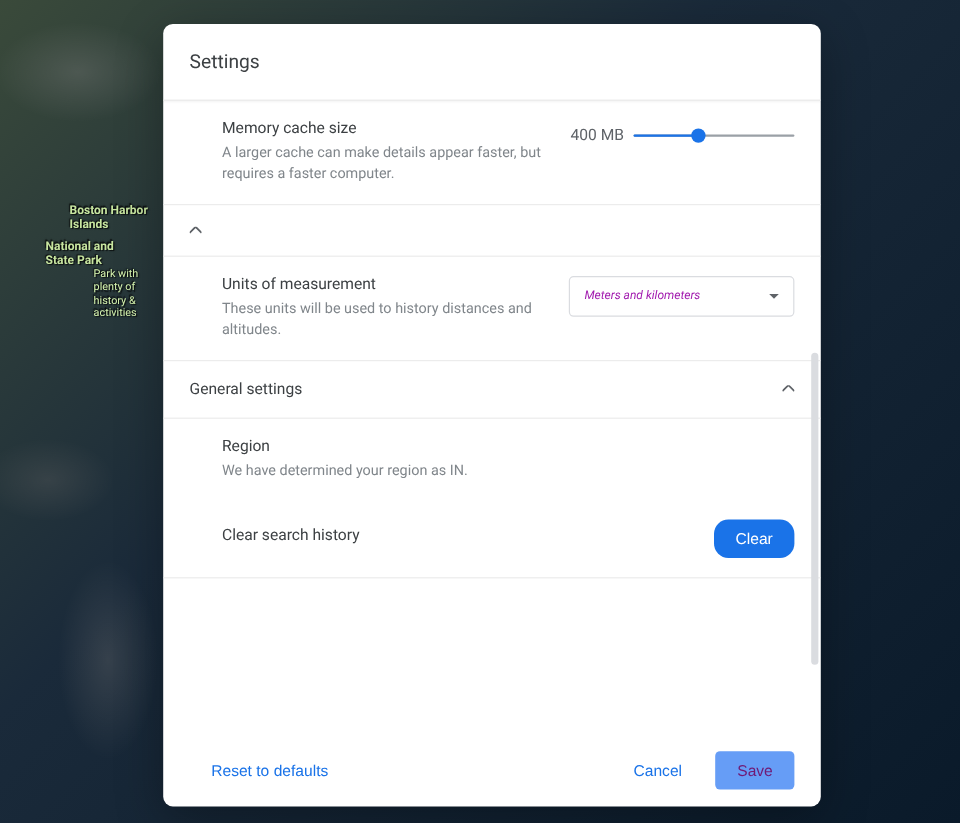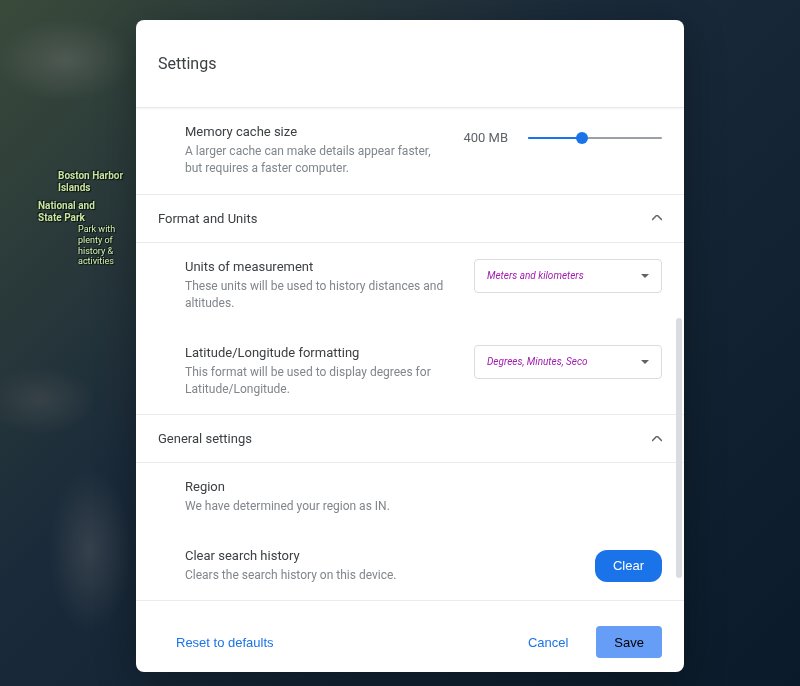--- a/index.html
+++ b/index.html
@@ -45,21 +45,21 @@
       width: 548px;
       height: 652px;
       background: #fff;
       border-radius: 8px;
       box-shadow: 0 10px 40px rgba(0,0,0,0.3);
       display: flex;
       flex-direction: column;
       overflow: hidden;
     }
     .modal-header {
-      padding: 34px 22px;
+      padding: 22px 22px;
       border-bottom: 1px solid #e8e8e8;
       box-shadow: 0 1px 2px rgba(0,0,0,0.05);
     }
     .modal-title {
       font-size: 16px;
       color: #3c4043;
       font-weight: 400;
     }
     .modal-body {
       flex: 1;
@@ -94,22 +94,21 @@
       color: #3c4043;
       margin-bottom: 4px;
     }
     .setting-desc {
       font-size: 12px;
       color: #80868b;
       line-height: 1.45;
     }
     .setting-right {
       display: flex;
-      align-items: center;
-      gap: 20px;
+      gap: 8px;
     }
     .value-label {
       font-size: 13px;
       color: #5f6368;
     }
     .slider {
       position: relative;
       width: 134px;
       height: 14px;
       display: flex;
@@ -188,21 +187,21 @@
       justify-content: center;
       height: 32px;
       padding: 0 18px;
       font-size: 13px;
       border-radius: 4px;
       cursor: pointer;
       border: none;
       font-weight: 500;
     }
     .btn-primary { background: #1a73e8; color: #fff; border-radius: 12px; }
-    .btn-primary-light { background: #669df6; color: #000000; padding-left: 18px; }
+    .btn-primary-light { background: #669df6; color: #701a75; padding-left: 18px; }
     .btn-text-blue { background: transparent; color: #1a73e8; }
     .modal-footer {
       display: flex;
       align-items: flex-end;
       padding: 14px 22px;
       border-top: 1px solid transparent;
     }
     .footer-spacer { flex: 1; }
   </style>
 </head>
@@ -234,51 +233,40 @@
             <div class="slider-track"></div>
             <div class="slider-fill"></div>
             <div class="slider-thumb"></div>
           </div>
         </div>
       </div>
     </div>
 
     <div class="section-border">
       <div class="section-header">
-        <div class="section-header-title">Format and Units</div>
         <div class="chevron">
           <svg viewBox="0 0 10 6">
               <path d="M0 5 L5 0 L10 5" fill="none" stroke="#5f6368" stroke-width="1.5"></path>
             </svg>
         </div>
       </div>
     </div>
 
     <div class="section-border">
       <div class="setting-row">
         <div class="setting-left">
           <div class="setting-title">Units of measurement</div>
           <div class="setting-desc">These units will be used to history distances and altitudes.</div>
         </div>
         <div class="dropdown">
           <span class="dropdown-label">Meters and kilometers</span>
           <span class="dropdown-caret"></span>
         </div>
       </div>
 
-      <div class="setting-row">
-        <div class="setting-left">
-          <div class="setting-title">Latitude/Longitude formatting</div>
-          <div class="setting-desc">This format will be used to display degrees for Latitude/Longitude.</div>
-        </div>
-        <div class="dropdown">
-          <span class="dropdown-label">Degrees, Minutes, Seco</span>
-          <span class="dropdown-caret"></span>
-        </div>
-      </div>
     </div>
 
     <div class="section-border">
       <div class="section-header">
         <div class="section-header-title">General settings</div>
         <div class="chevron">
           <svg viewBox="0 0 10 6">
               <path d="M0 5 L5 0 L10 5" fill="none" stroke="#5f6368" stroke-width="1.5"></path>
             </svg>
         </div>
@@ -289,21 +277,20 @@
       <div class="setting-row">
         <div class="setting-left">
           <div class="setting-title">Region</div>
           <div class="setting-desc">We have determined your region as IN.</div>
         </div>
       </div>
 
       <div class="setting-row" style="align-items:center;">
         <div class="setting-left">
           <div class="setting-title">Clear search history</div>
-          <div class="setting-desc">Clears the search history on this device.</div>
         </div>
         <button class="btn btn-primary">Clear</button>
       </div>
     </div>
 
   </div>
 
   <div class="modal-footer">
     <button class="btn btn-text-blue">Reset to defaults</button>
     <div class="footer-spacer"></div>

